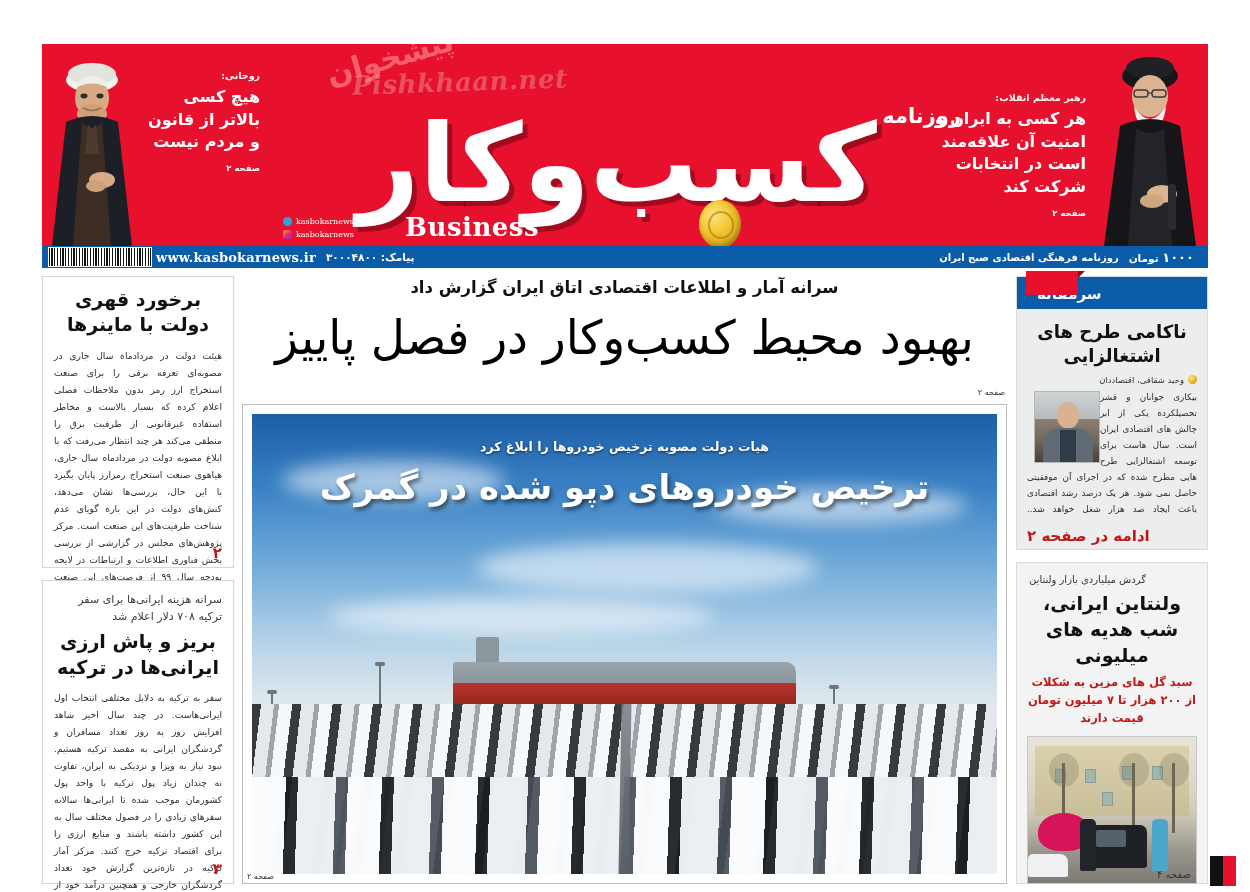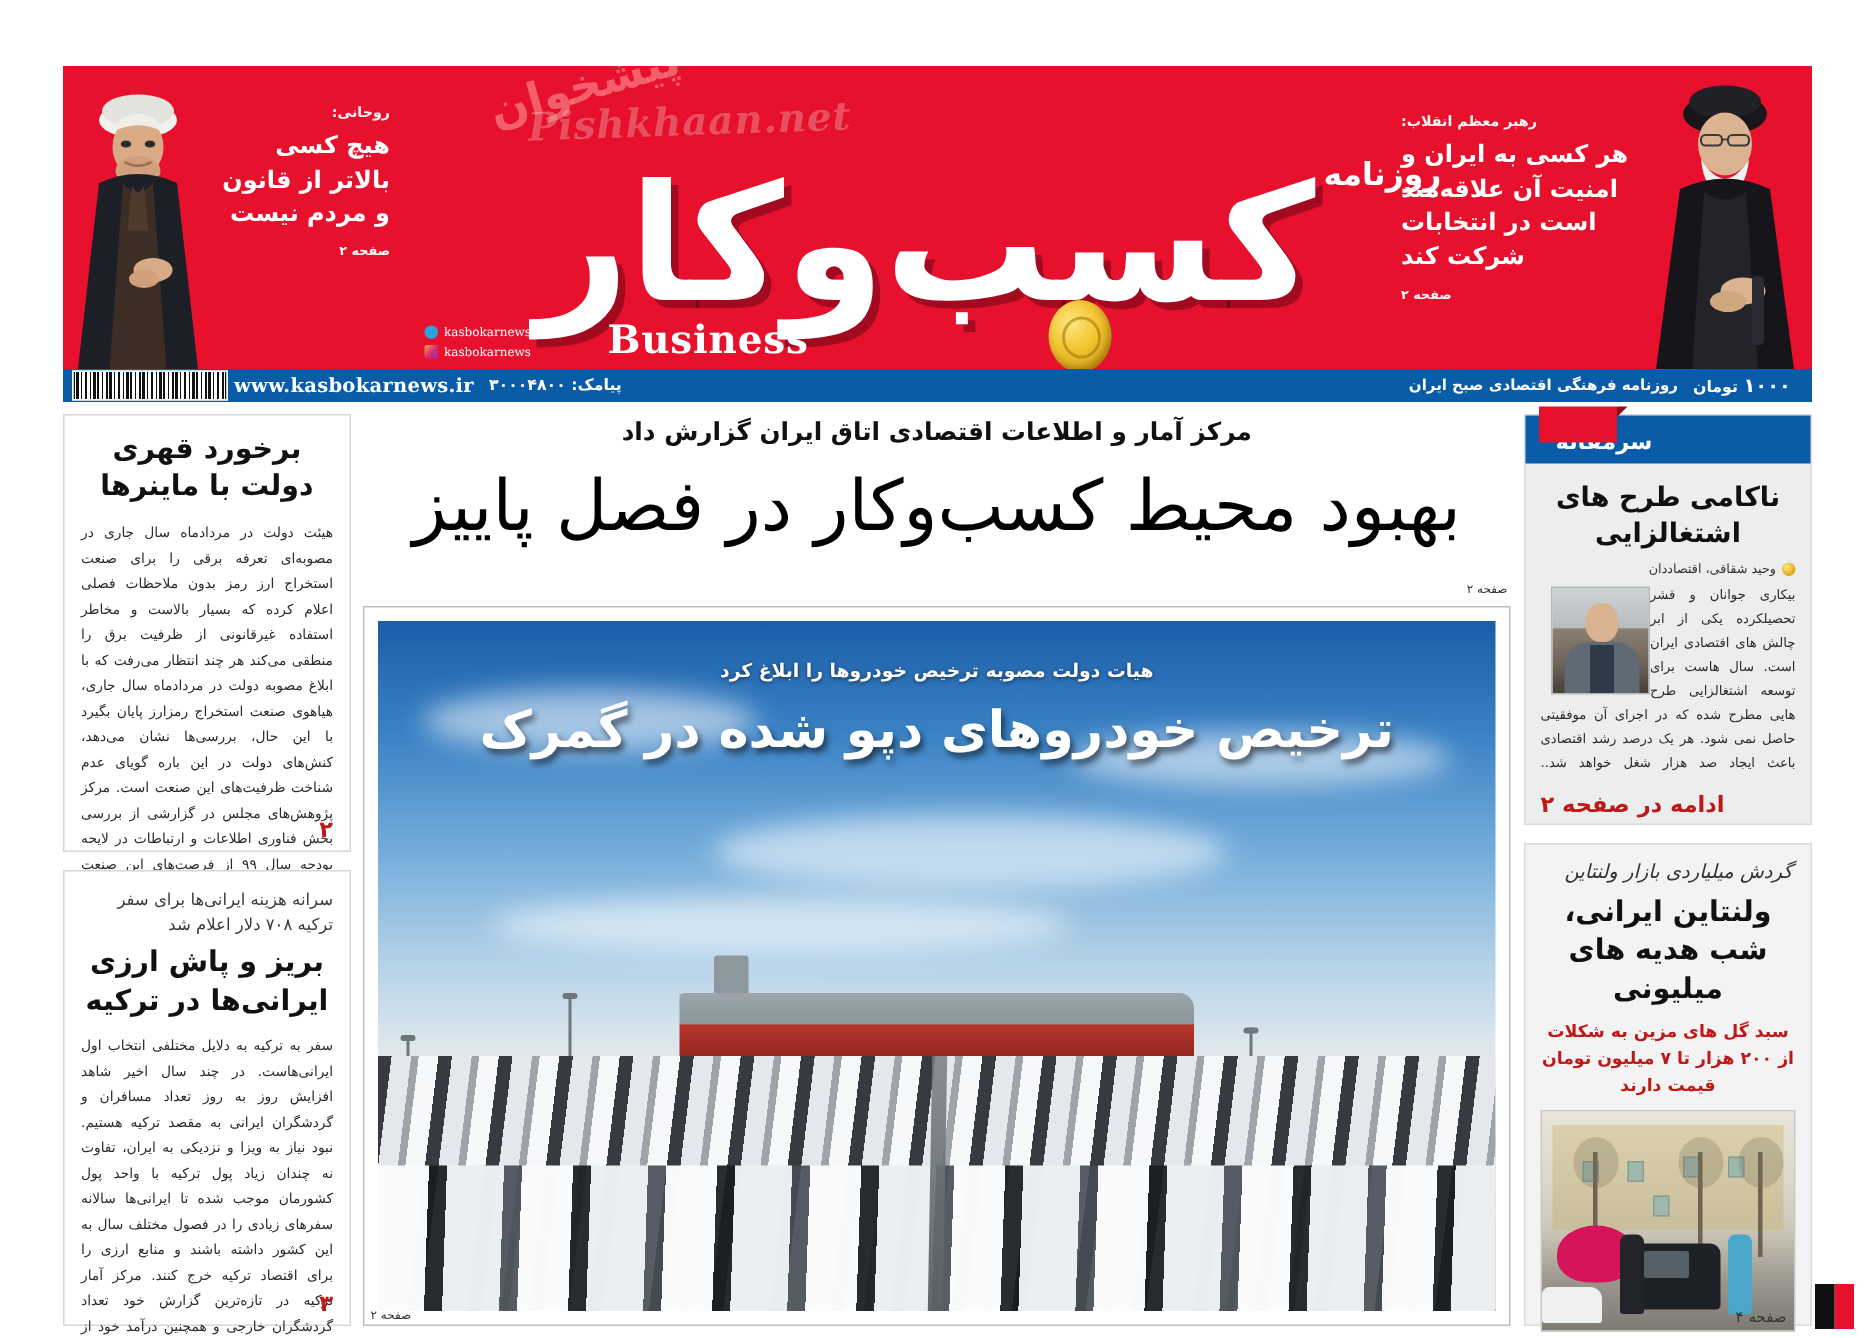--- a/index.html
+++ b/index.html
@@ -55,22 +55,22 @@
     overflow: hidden;
   }
   .p-body { position: absolute; left: 0; top: 0; width: 100%; height: 100%; }
 
   .quote-left {
     position: absolute; left: 106px; top: 26px;
     width: 112px; text-align: right; color: #fff;
     direction: rtl;
   }
   .quote-right {
-    position: absolute; right: 122px; top: 32px;
-    width: 152px; text-align: left; color: #fff;
+    position: absolute; right: 122px; top: 48px;
+    width: 152px; text-align: right; color: #fff;
     direction: rtl;
   }
   .q-kicker { font-size: 9.5px; font-weight: bold; margin-bottom: 5px; opacity:.96; }
   .q-body { font-size: 16px; font-weight: bold; line-height: 1.42; }
   .q-page { font-size: 8.5px; font-weight: bold; margin-top: 9px; }
 
   
   .logo-wrap {
     position: absolute; left: 225px; top: 8px; width: 700px; height: 194px;
     direction: rtl; color: #fff;
@@ -329,22 +329,22 @@
   .r-text {
     font-size: 8.8px; color: #2b2b2b; line-height: 1.82;
     text-align: justify; text-align-last: justify;
   }
   .r-more {
     clear: both; text-align: left; color: #c01818;
     font-size: 15px; font-weight: bold; padding: 4px 10px 8px 10px;
   }
 
   .rb-kicker {
-    font-size: 13px; color: #333; text-align: right;
-    padding: 9px 12px 2px 12px; line-height: 1.5; font-style: italic;
+    font-size: 10px; color: #333; text-align: left;
+    padding: 9px 12px 2px 12px; line-height: 1.5;
   }
   .rb-title {
     font-size: 19px; font-weight: bold; color: #111;
     text-align: center; line-height: 1.36; padding: 2px 10px 6px 10px;
   }
   .rb-sub {
     font-size: 11.5px; font-weight: bold; color: #c01818;
     text-align: center; line-height: 1.55; padding: 0 8px 8px 8px;
   }
   .rb-photo {
@@ -507,21 +507,21 @@
 
       <div class="lbox lbox-b">
         <div class="lb-kicker">سرانه هزینه ایرانی‌ها برای سفر ترکیه ۷۰۸ دلار اعلام شد</div>
         <div class="lb-title">بریز و پاش ارزی ایرانی‌ها در ترکیه</div>
         <div class="lb-text">سفر به ترکیه به دلایل مختلفی انتخاب اول ایرانی‌هاست. در چند سال اخیر شاهد افزایش روز به روز تعداد مسافران و گردشگران ایرانی به مقصد ترکیه هستیم. نبود نیاز به ویزا و نزدیکی به ایران، تفاوت نه چندان زیاد پول ترکیه با واحد پول کشورمان موجب شده تا ایرانی‌ها سالانه سفرهای زیادی را در فصول مختلف سال به این کشور داشته باشند و منابع ارزی را برای اقتصاد ترکیه خرج کنند. مرکز آمار ترکیه در تازه‌ترین گزارش خود تعداد گردشگران خارجی و همچنین درآمد خود از صنعت گردشگری را منتشر کرده است..</div>
         <div class="lb-pg">۳</div>
       </div>
     </div>
 
     <div class="col-mid">
-      <div class="mid-kicker">مرکز آمار و اطلاعات اقتصادی اتاق ایران گزارش داد</div>
+      <div class="mid-kicker">سرانه آمار و اطلاعات اقتصادی اتاق ایران گزارش داد</div>
       <div class="mid-headline">بهبود محیط کسب‌وکار در فصل پاییز</div>
       <div class="mid-headpage">صفحه ۲</div>
 
       <div class="photo-frame">
         <div class="photo">
           <div class="cloud" style="left:4%;  top:10%; width:30%; height:9%;"></div>
           <div class="cloud" style="left:30%; top:28%; width:46%; height:11%;"></div>
           <div class="cloud" style="left:62%; top:16%; width:34%; height:8%;"></div>
           <div class="cloud" style="left:10%; top:40%; width:52%; height:8%;"></div>
 

